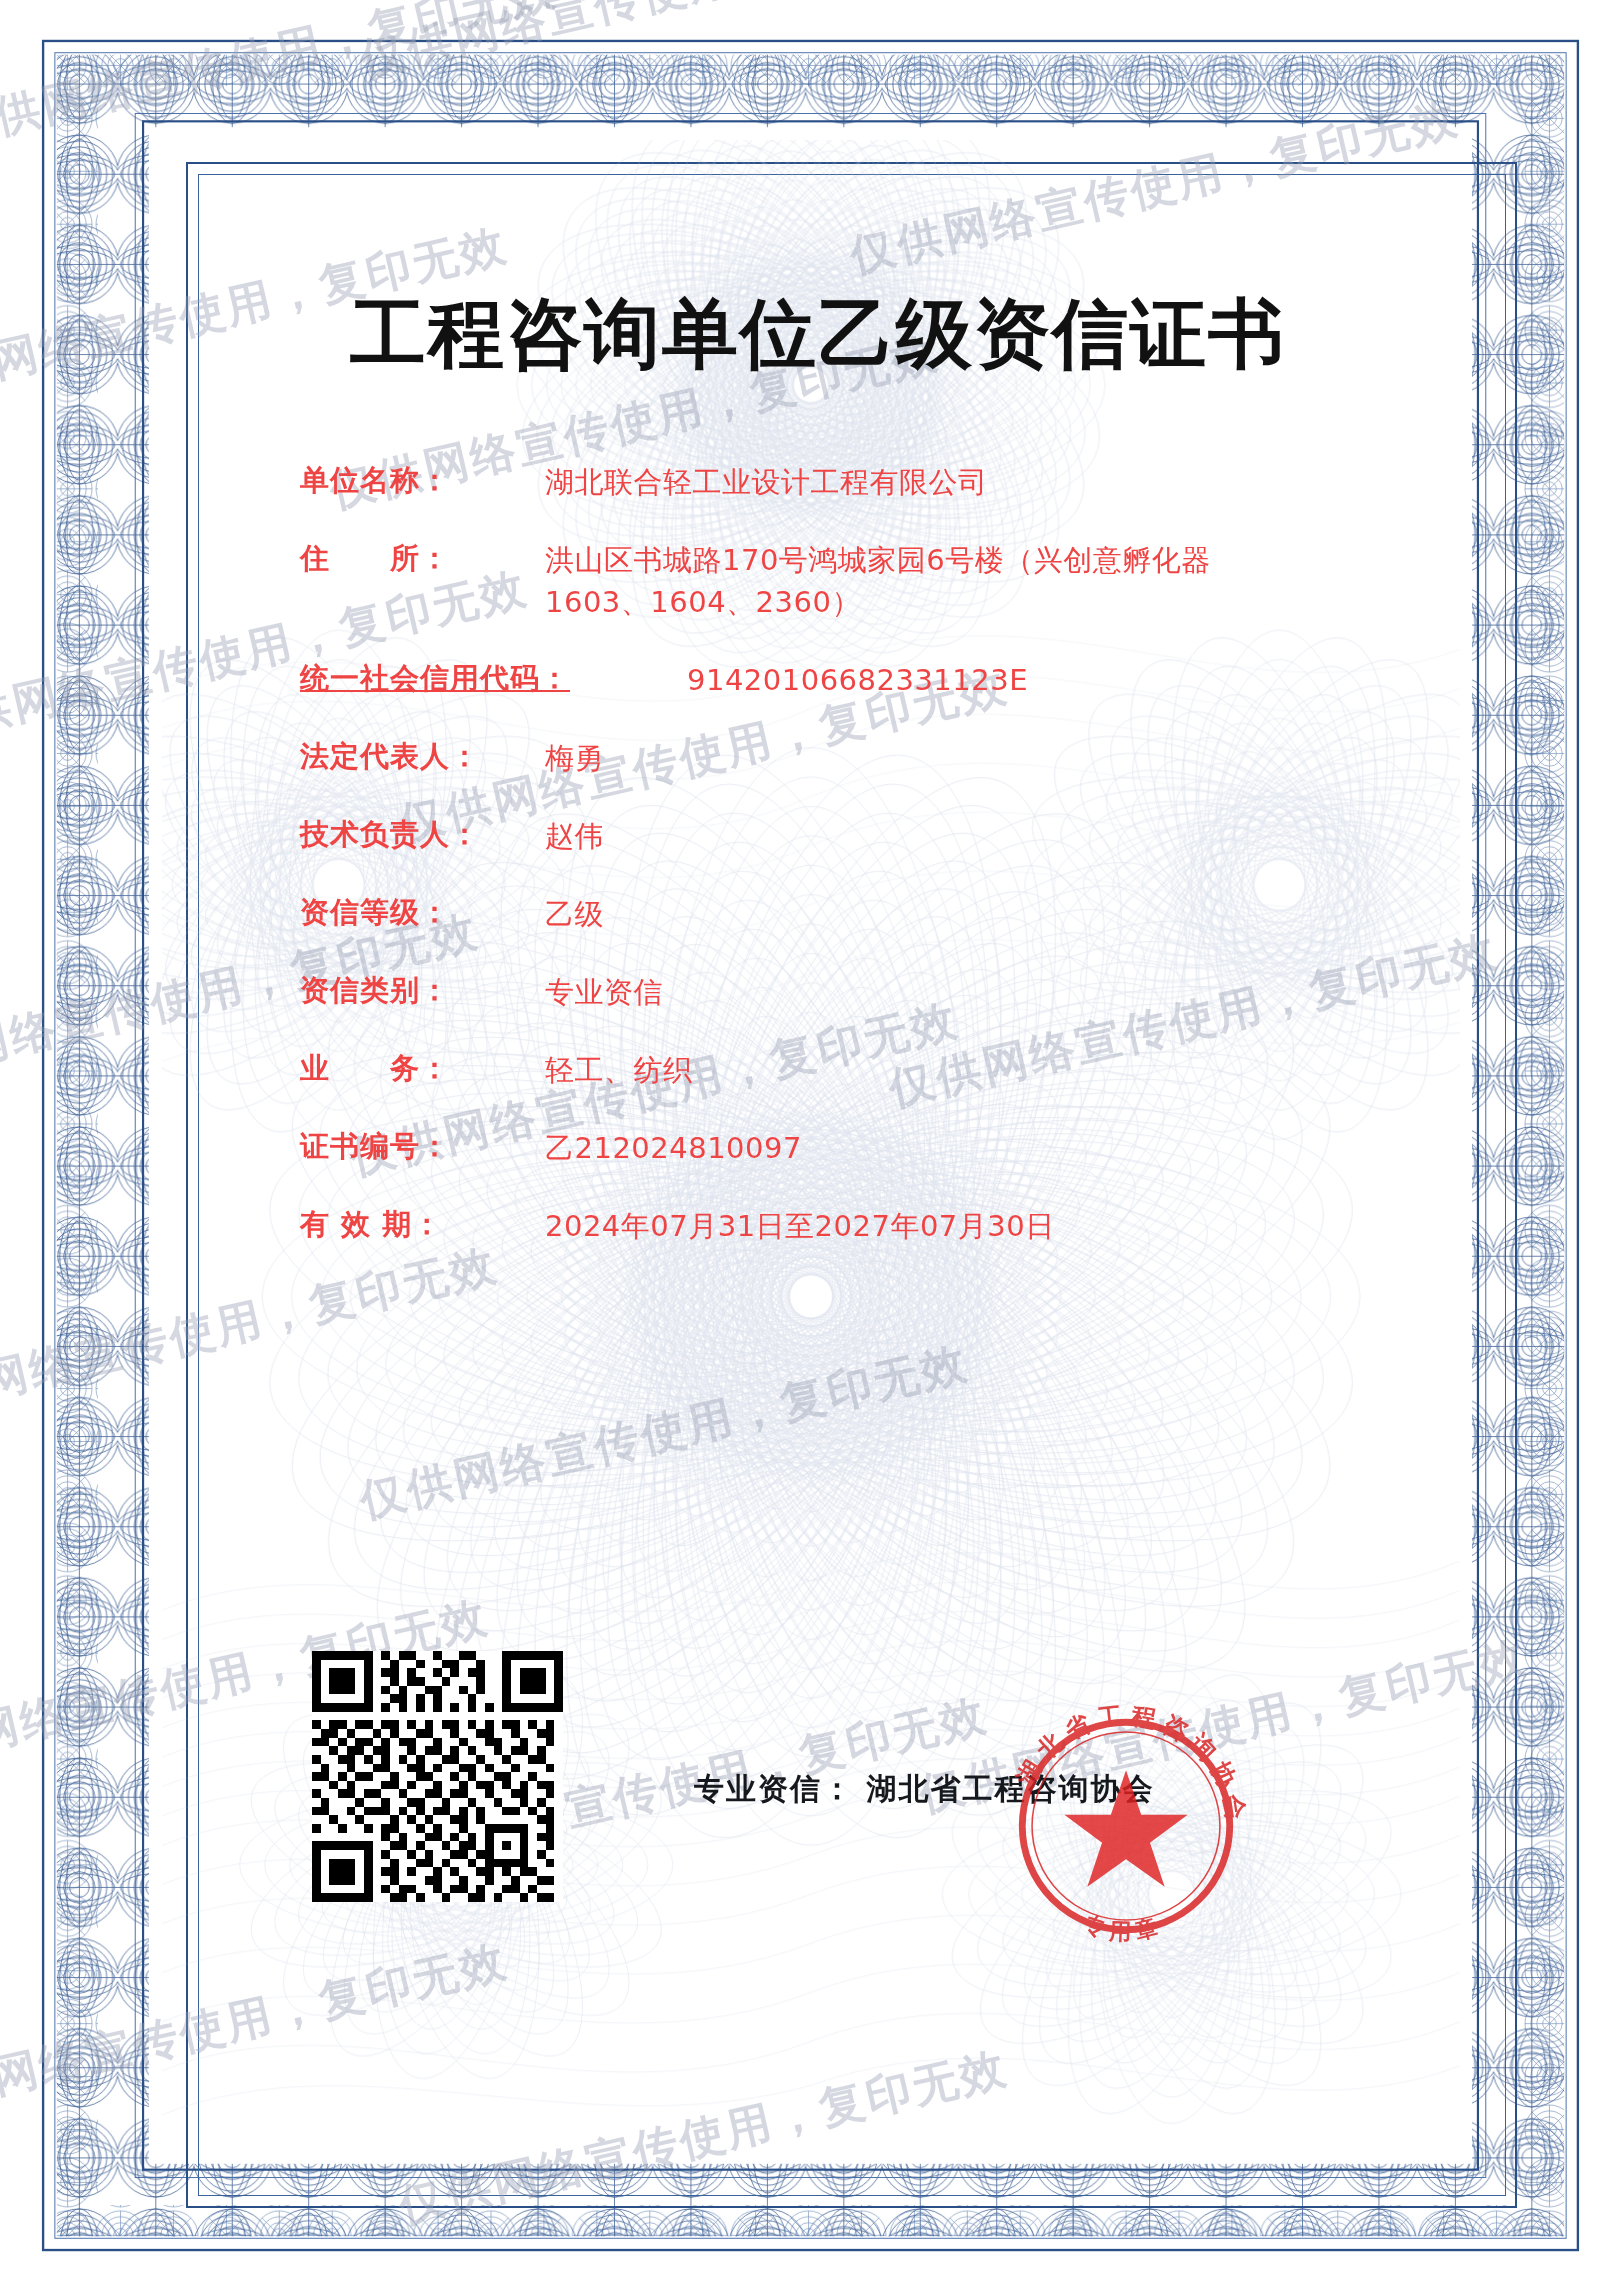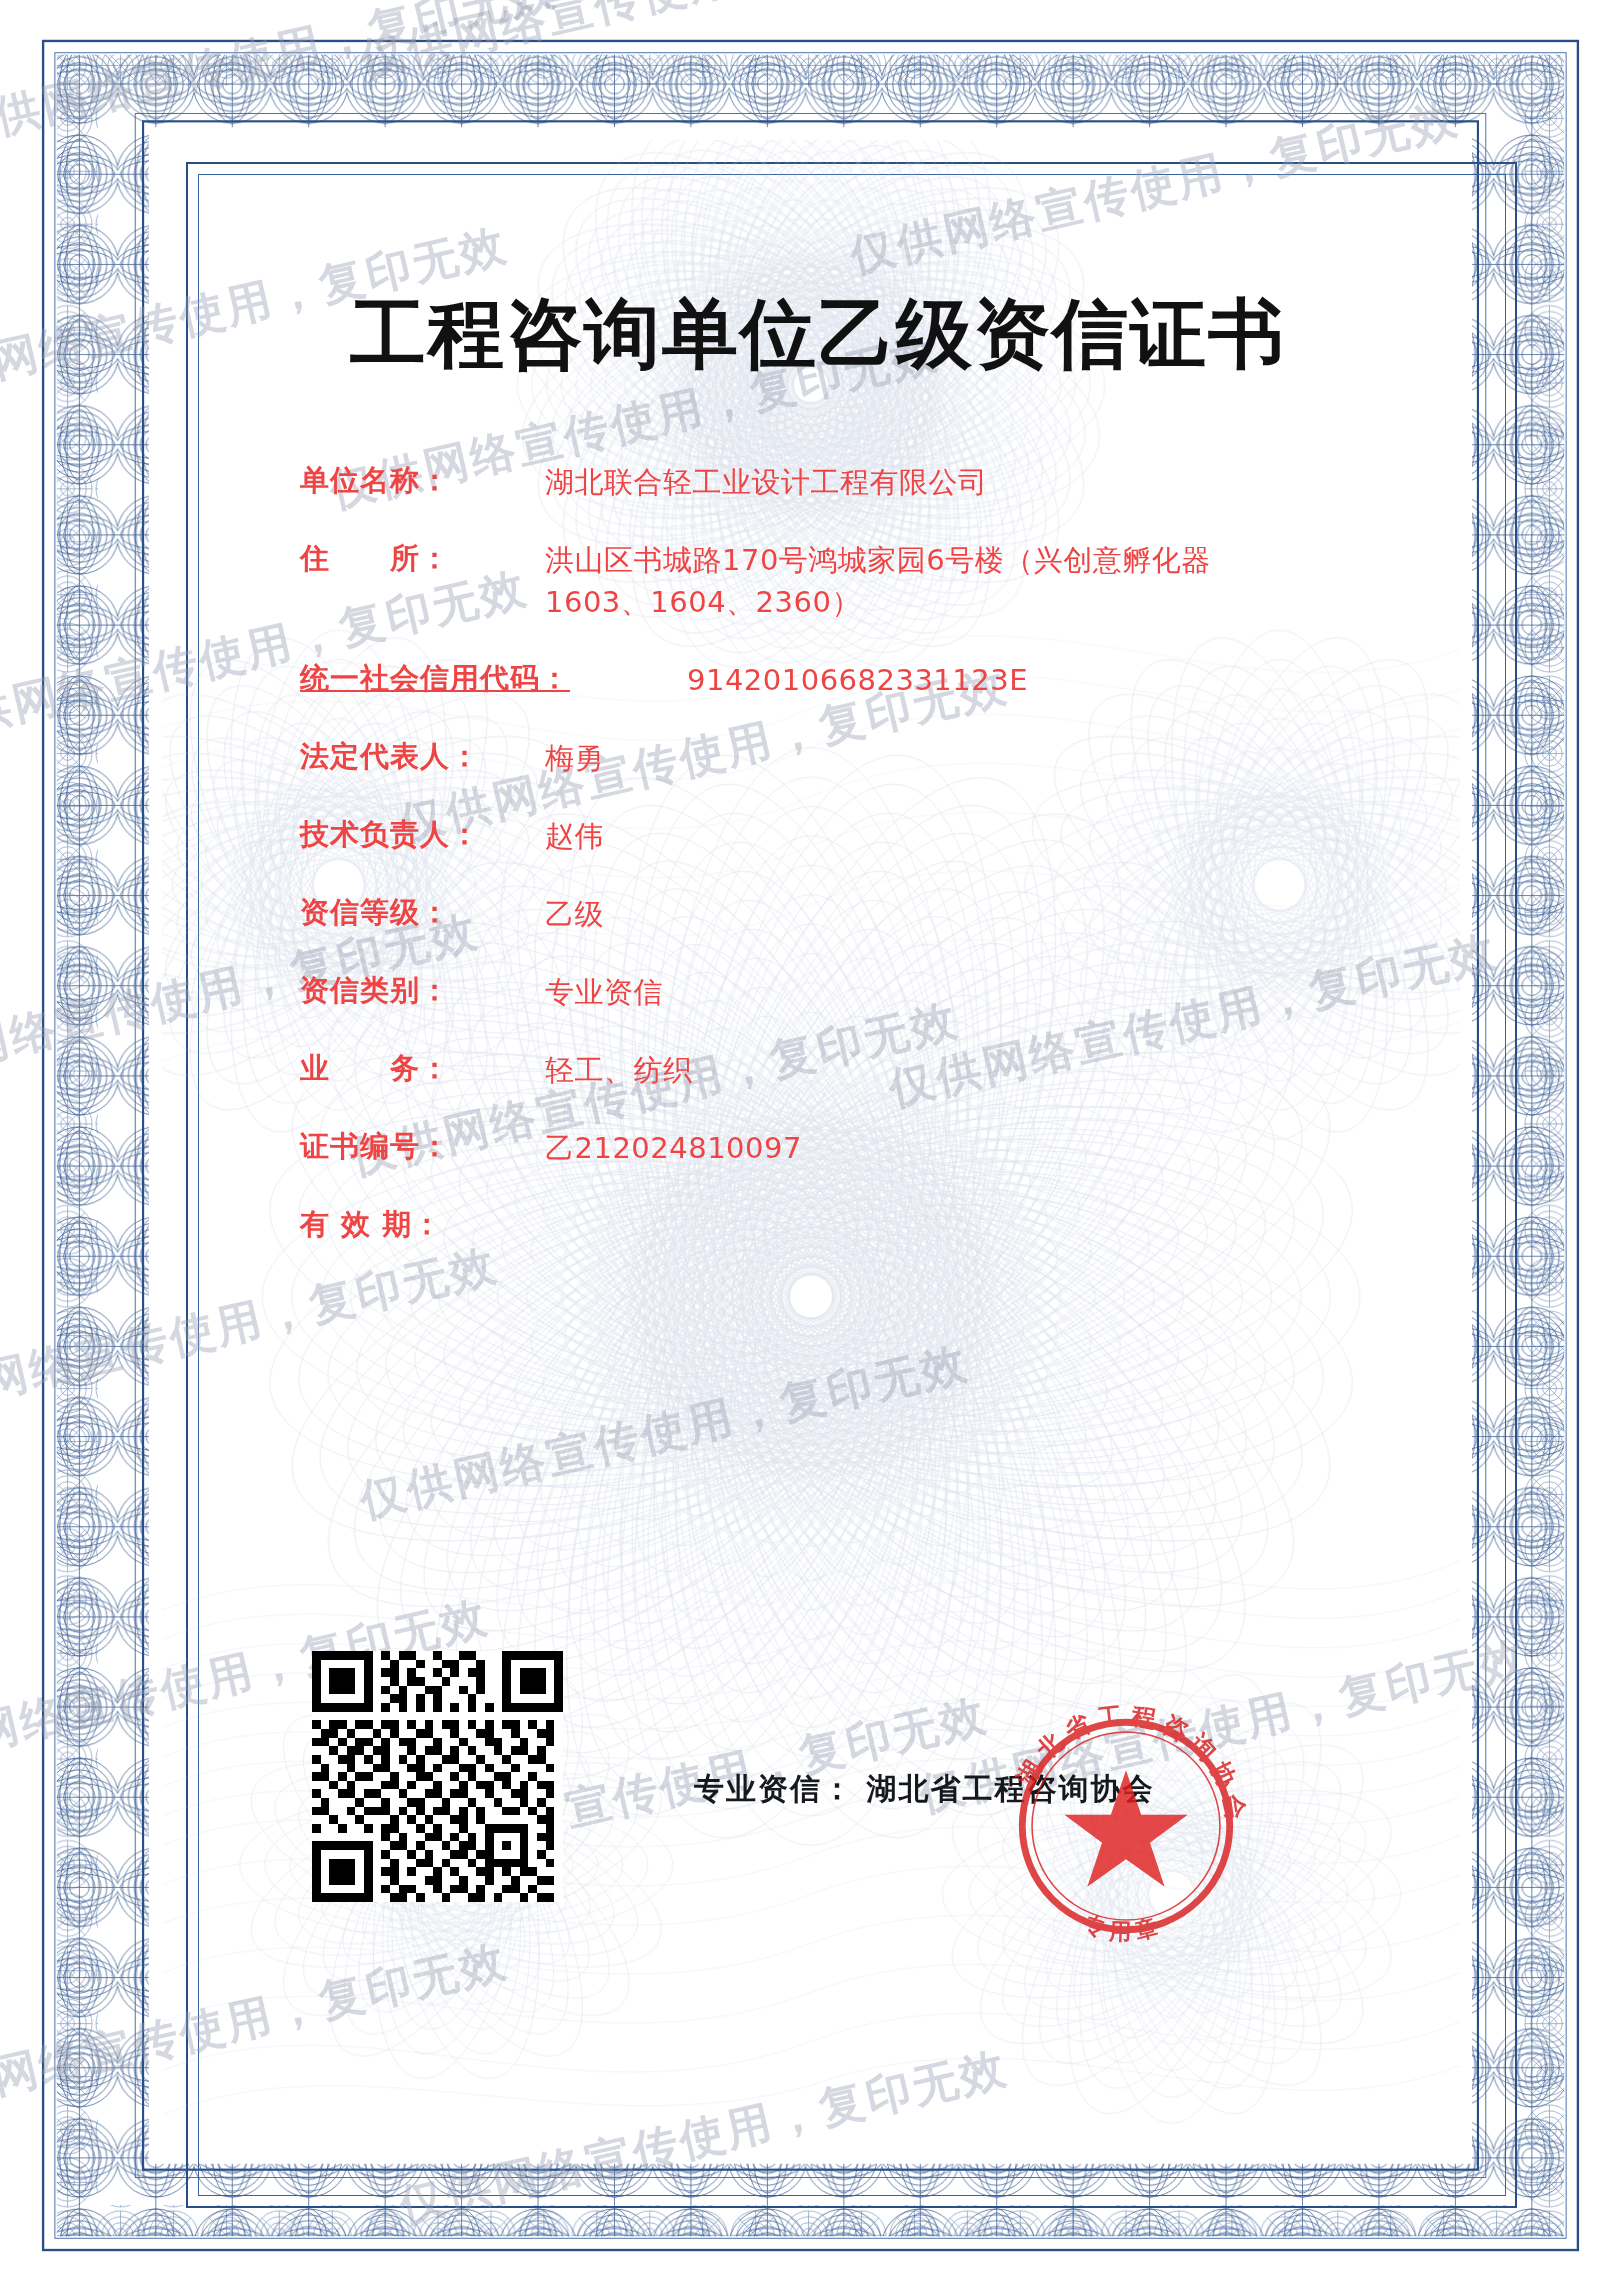--- a/index.html
+++ b/index.html
@@ -470,20 +470,21 @@
         <span class="field-value">轻工、纺织</span>
       </div>
 
       <div class="field-row">
         <span class="field-label w1">证书编号：</span>
         <span class="field-value">乙212024810097</span>
       </div>
 
       <div class="field-row">
         <span class="field-label w1">有 效 期：</span>
+        <span class="field-value">2024年07月31日至2027年07月30日</span>
       </div>
 
     </div>
 
     <div class="qr">
       <svg width="251" height="251" viewBox="0 0 29 29" shape-rendering="crispEdges" xmlns="http://www.w3.org/2000/svg">
         <rect width="29" height="29" fill="#ffffff"></rect>
         <g fill="#000000">
 
           <rect x="0" y="0" width="7" height="1"></rect>

